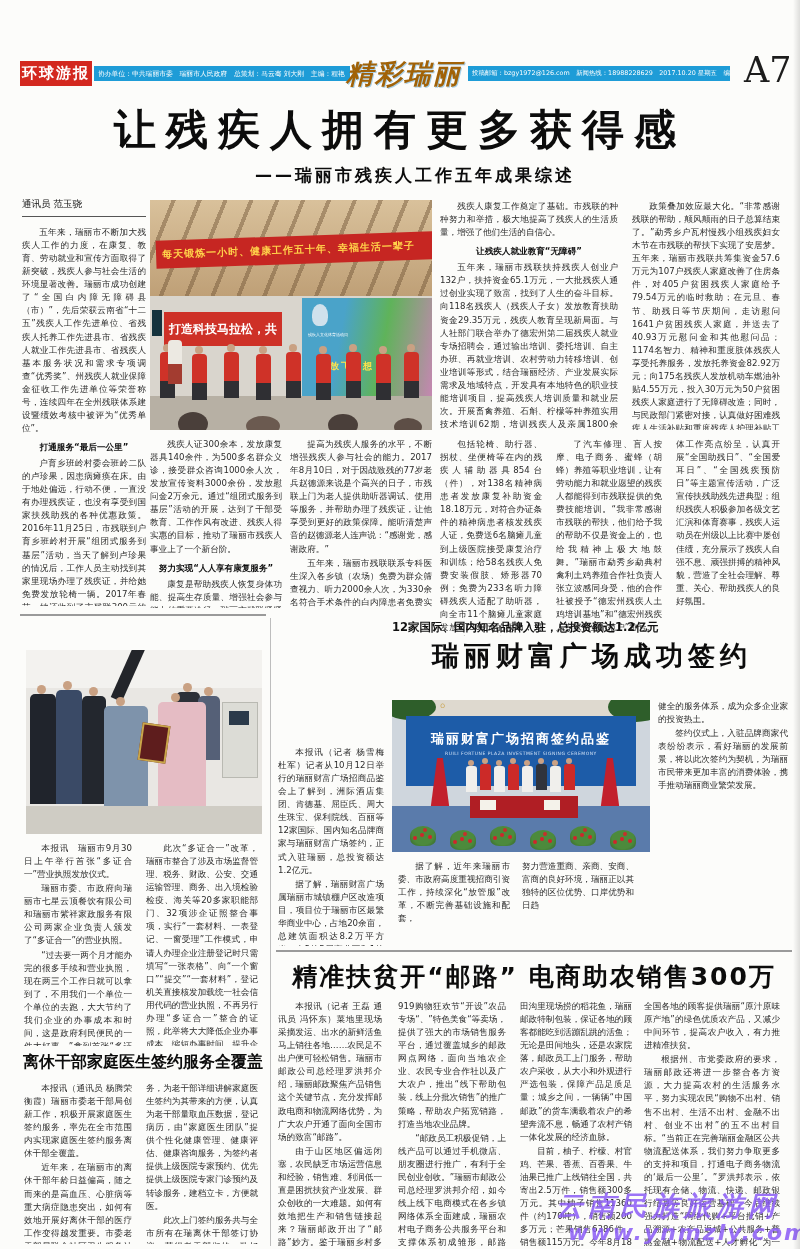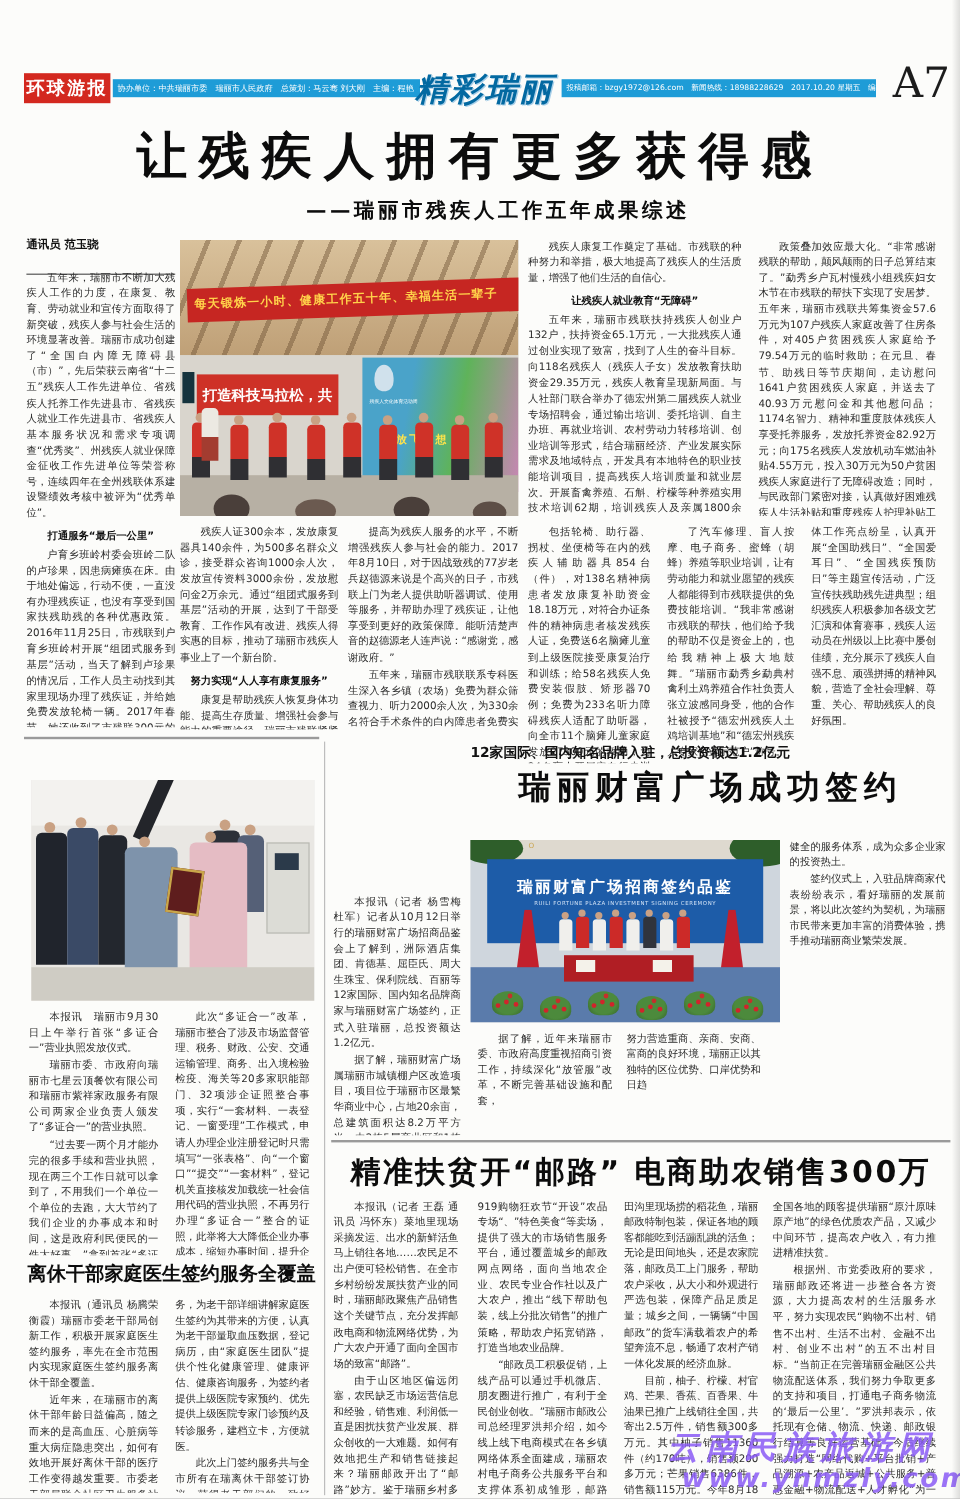--- a/index.html
+++ b/index.html
@@ -2,31 +2,31 @@
 <html><head>
 <meta charset="utf-8">
 <style>
   html,body{margin:0;padding:0;background:#9a9a9a;}
   .page{position:relative;width:800px;height:1249px;margin:0 auto;background:#fcfcfa;overflow:hidden;
         font-family:"DejaVu Sans","Liberation Sans",sans-serif;color:#222;}
   .abs{position:absolute;}
   
   .redbox{background:#d3281f;color:#fff;font-weight:bold;display:flex;align-items:center;justify-content:center;letter-spacing:2px;}
   .strip{background:#1e9cd7;color:#fff;overflow:hidden;white-space:nowrap;display:flex;align-items:center;}
-  .title-cn{color:#0369a1;font-weight:900;font-style:italic;letter-spacing:2px;text-shadow:1px 1px 0 #a8cfe8;}
+  .title-cn{color:#a16207;font-weight:900;font-style:italic;letter-spacing:2px;text-shadow:1px 1px 0 #a8cfe8;}
   .pageno{font-family:"DejaVu Serif","Liberation Serif",serif;color:#1c1c1c;}
   
   .h1{font-weight:900;color:#0c0c0c;text-align:center;margin:0;}
   .kicker{font-weight:700;color:#111;}
   
   .col{position:absolute;overflow:hidden;}
   .bt{font-size:8.6px;line-height:1.52;color:#2b2b2b;text-align:justify;}
   .bt p{margin:0 0 1px 0;text-indent:2em;}
   .bt p.sub{text-indent:0;text-align:center;font-weight:700;margin:6px 0 3px 0;color:#0e0e0e;}
-  .byline{font-size:9.5px;font-weight:700;border-bottom:1.5px solid #555;padding-bottom:17px;color:#111;}
+  .byline{font-size:9.5px;font-weight:400;border-bottom:1.5px solid #555;padding-bottom:5px;color:#111;}
   .rule{background:#9a9a9a;}
   .vrule{background:#bdbdbd;}
   
   .photo{position:absolute;overflow:hidden;background:#d8d4cc;}
   .ph{position:absolute;}
   .dancer{position:absolute;width:15px;height:46px;background:linear-gradient(#cf3228 0 62%,#2f2f33 62% 100%);border-radius:4px 4px 0 0;}
   .dancer::before{content:"";position:absolute;top:-8px;left:3px;width:8px;height:8px;border-radius:50%;background:#c9a183;}
   .headball{border-radius:50%;background:#4a3f3a;}
   .fig{position:absolute;border-radius:5px 5px 0 0;}
   .fig::before{content:"";position:absolute;top:-9px;left:28%;width:9px;height:9px;border-radius:50%;background:#c9a183;}
@@ -220,21 +220,21 @@
   <div class="col bt" style="left:658px;top:700px;width:130px;height:242px;">
     <p style="text-indent:0;">健全的服务体系，成为众多企业家的投资热土。</p>
     <p>签约仪式上，入驻品牌商家代表纷纷表示，看好瑞丽的发展前景，将以此次签约为契机，为瑞丽市民带来更加丰富的消费体验，携手推动瑞丽商业繁荣发展。</p>
   </div>
 
   <div class="abs rule" style="left:276px;top:950px;width:516px;height:1.5px;"></div>
 
   <h2 class="abs h1" style="left:276px;top:960px;width:516px;font-size:25px;letter-spacing:2px;"><span>精准扶贫开“邮路”  电商助农销售300万</span></h2>
 
   <div class="col bt" style="left:278px;top:1000px;width:104px;height:246px;">
-    <p>本报讯（记者 王磊 通讯员 冯怀东）菜地里现场采摘发运、出水的新鲜活鱼马上销往各地……农民足不出户便可轻松销售。在全市乡村纷纷发展扶贫产业的同时，瑞丽邮政聚焦产品销售这个关键节点，充分发挥邮政电商和物流网络优势，为广大农户开通了面向全国市场的致富“邮路”。</p>
+    <p>本报讯（记者 王磊 通讯员 冯怀东）菜地里现场采摘发运、出水的新鲜活鱼马上销往各地……农民足不出户便可轻松销售。瑞丽市邮政公司总经理罗洪邦介绍，瑞丽邮政聚焦产品销售这个关键节点，充分发挥邮政电商和物流网络优势，为广大农户开通了面向全国市场的致富“邮路”。</p>
     <p>由于山区地区偏远闭塞，农民缺乏市场运营信息和经验，销售难、利润低一直是困扰扶贫产业发展、群众创收的一大难题。如何有效地把生产和销售链接起来？瑞丽邮政开出了“邮路”妙方。鉴于瑞丽乡村多以特色种养殖产业为主要增收来源的实情，自2016年以来，瑞丽邮政按照以“互联网+农村电子商务”的战略思路，发挥自身资金、物流、信息三大优势，把发展农村电商、助力农产品“走出去”作为精准扶贫的重要举措，依托邮乐网、扶贫“邮帮”APP平台、“邮掌柜”系统以及“邮乐购”加盟店优势，结合</p>
   </div>
   <div class="col bt" style="left:398px;top:1000px;width:108px;height:246px;">
     <p style="text-indent:0;">919购物狂欢节“开设”农品专场“、”特色美食“等卖场，提供了强大的市场销售服务平台，通过覆盖城乡的邮政网点网络，面向当地农企业、农民专业合作社以及广大农户，推出“线下帮助包装，线上分批次销售”的推广策略，帮助农户拓宽销路，打造当地农业品牌。</p>
     <p>“邮政员工积极促销，上线产品可以通过手机微店、朋友圈进行推广，有利于全民创业创收。”瑞丽市邮政公司总经理罗洪邦介绍，如今线上线下电商模式在各乡镇网络体系全面建成，瑞丽农村电子商务公共服务平台和支撑体系初成雏形，邮路通、产业兴，农户不用再自己跑市场找销路，通过手机或电脑操作邮政网销平台，便可得到邮政包装、配送、上线推广、销售等一条龙的服务，农品销售不再难，真正让产业实惠落了地，群众生产积极性高涨，农村出现了许多可喜的新景象：从树上刚刚采下的新鲜柚子，打包装车后即刻发送市场；稻</p>
   </div>
   <div class="col bt" style="left:520px;top:1000px;width:112px;height:246px;">
     <p style="text-indent:0;">田沟里现场捞的稻花鱼，瑞丽邮政特制包装，保证各地的顾客都能吃到活蹦乱跳的活鱼；无论是田间地头，还是农家院落，邮政员工上门服务，帮助农户采收，从大小和外观进行严选包装，保障产品足质足量；城乡之间，一辆辆“中国邮政”的货车满载着农户的希望奔流不息，畅通了农村产销一体化发展的经济血脉。</p>
     <p>目前，柚子、柠檬、村官鸡、芒果、香蕉、百香果、牛油果已推广上线销往全国，共寄出2.5万件，销售额300多万元。其中柚子销售11360件（约170吨），销售额200多万元；芒果销售6386件，销售额115万元。今年8月18日－9月20日，勐秀山尤力克黄柠檬通过邮政实现销售3143件，2017年以来配送到各乡镇电商快件11万多件。下一步将把冬包谷、遮放大米及其它农特产品积极推广上线，通过电商邮路系统实现了产区与市场、农户与消费者之间的互联互通，既为</p>
   </div>

